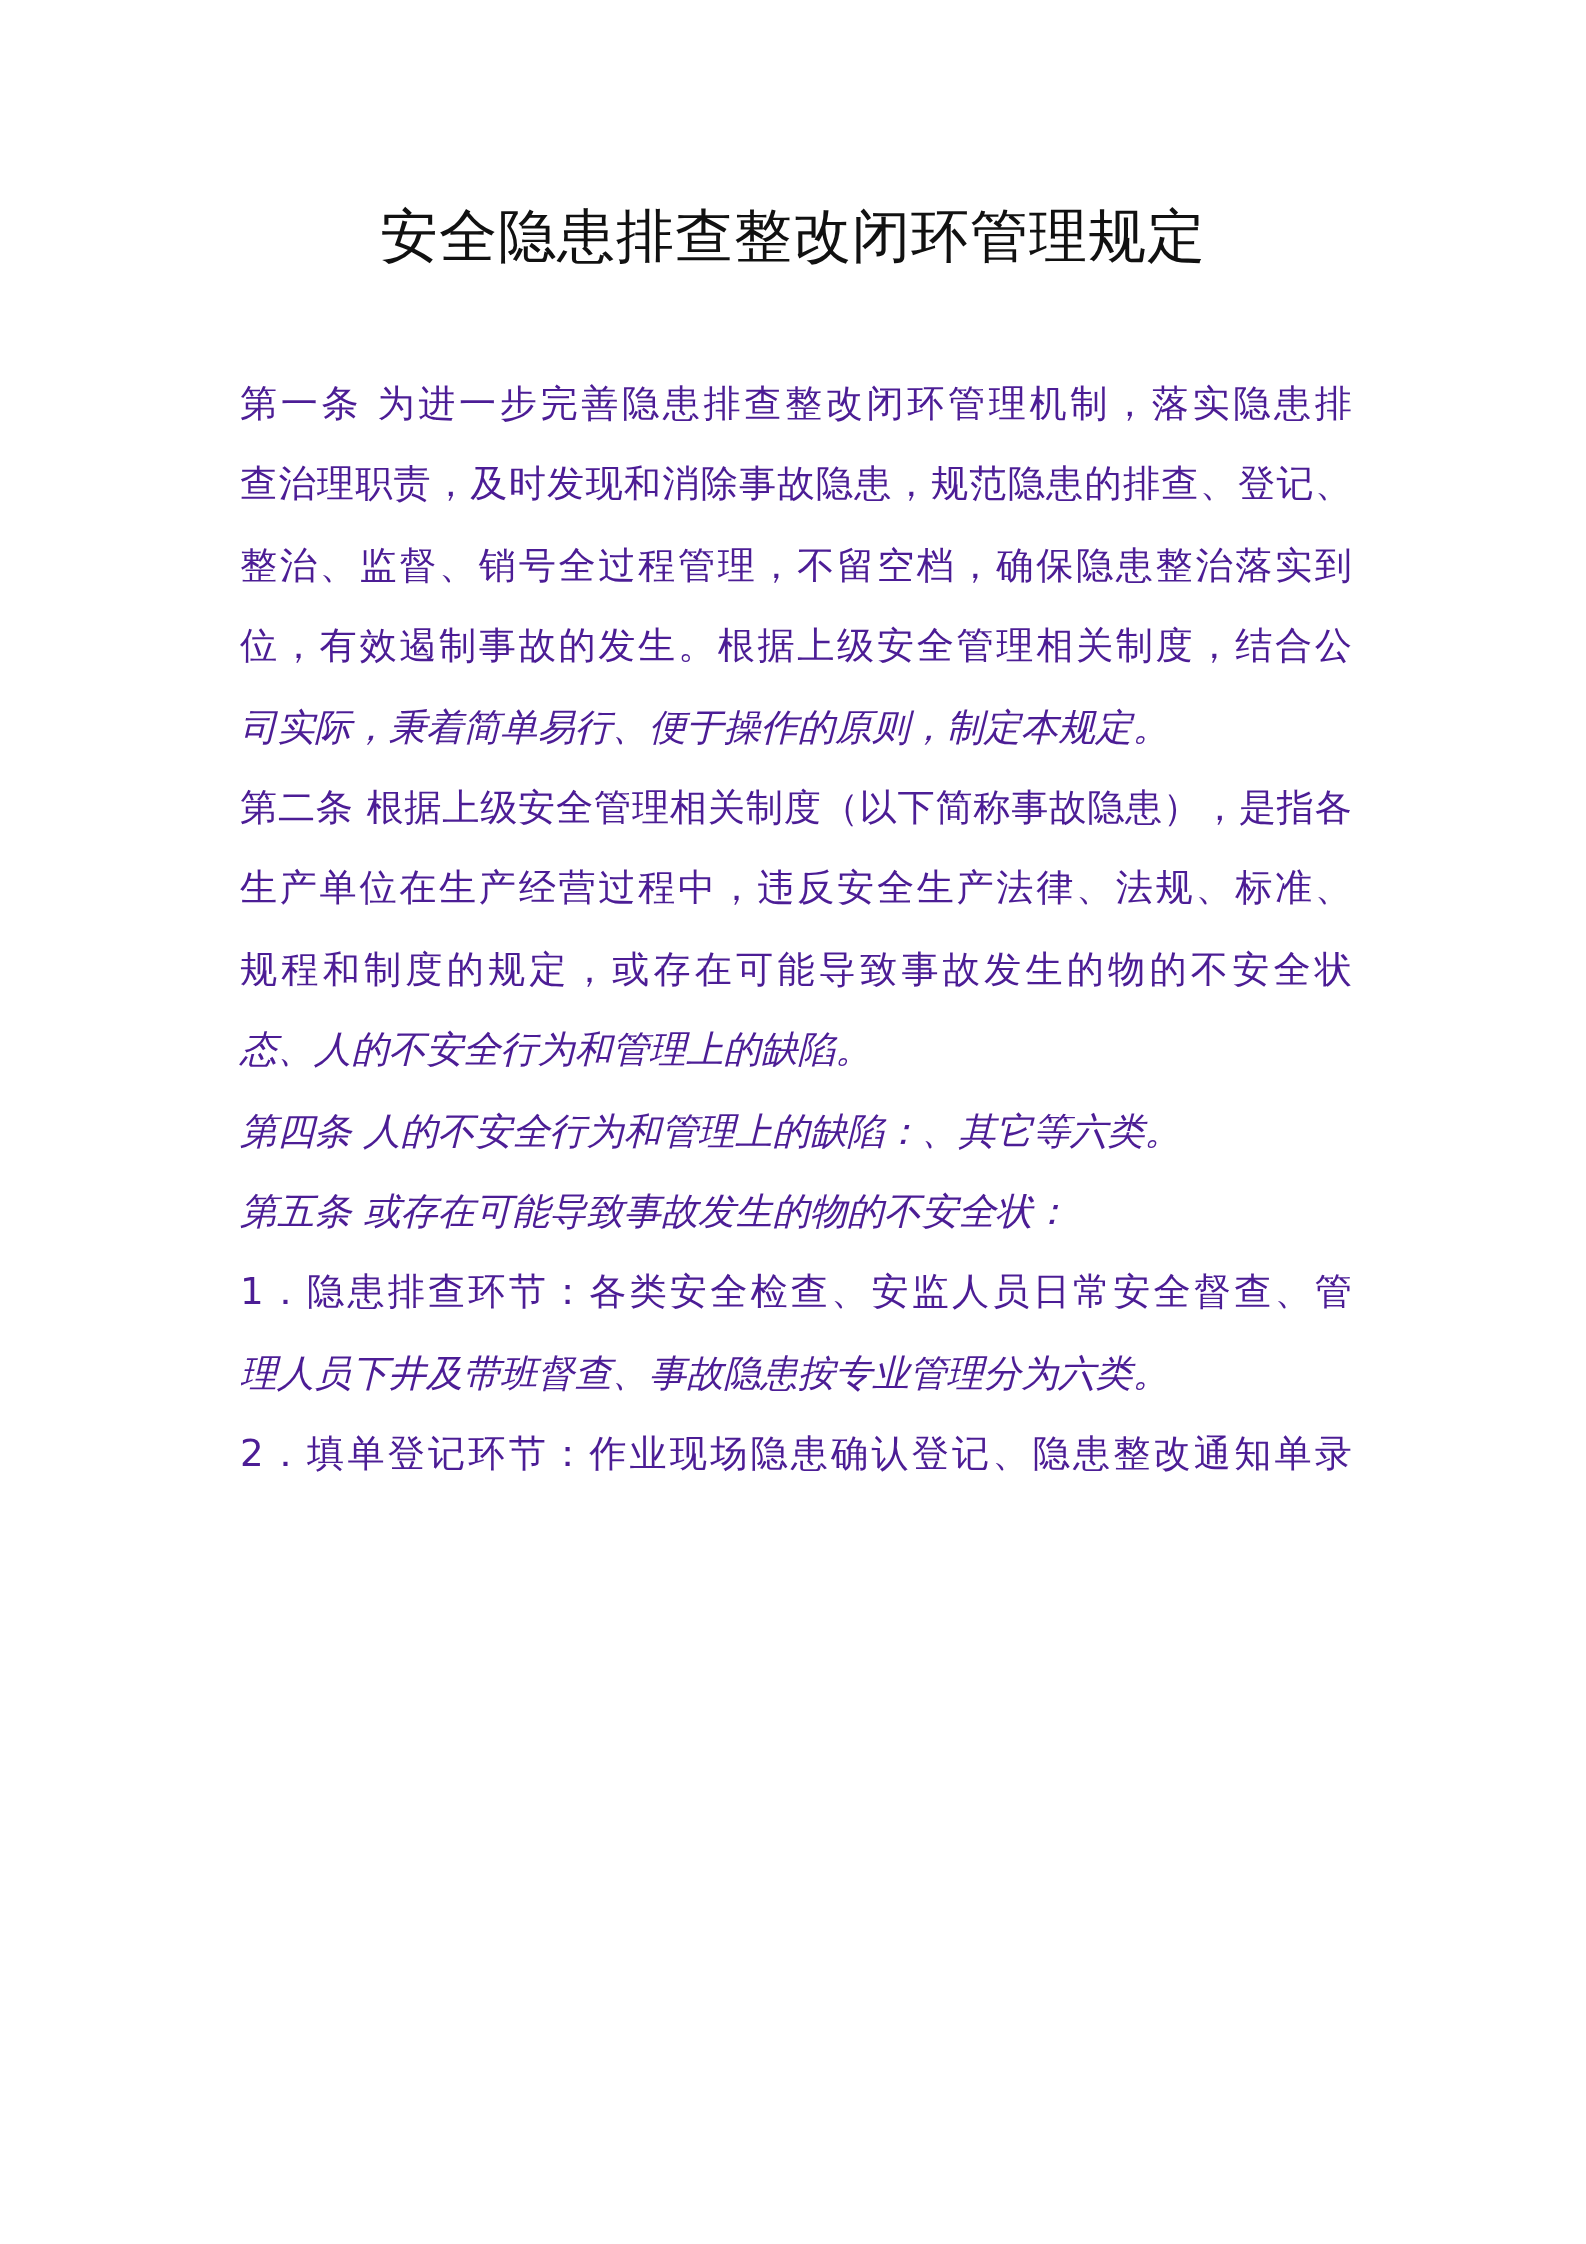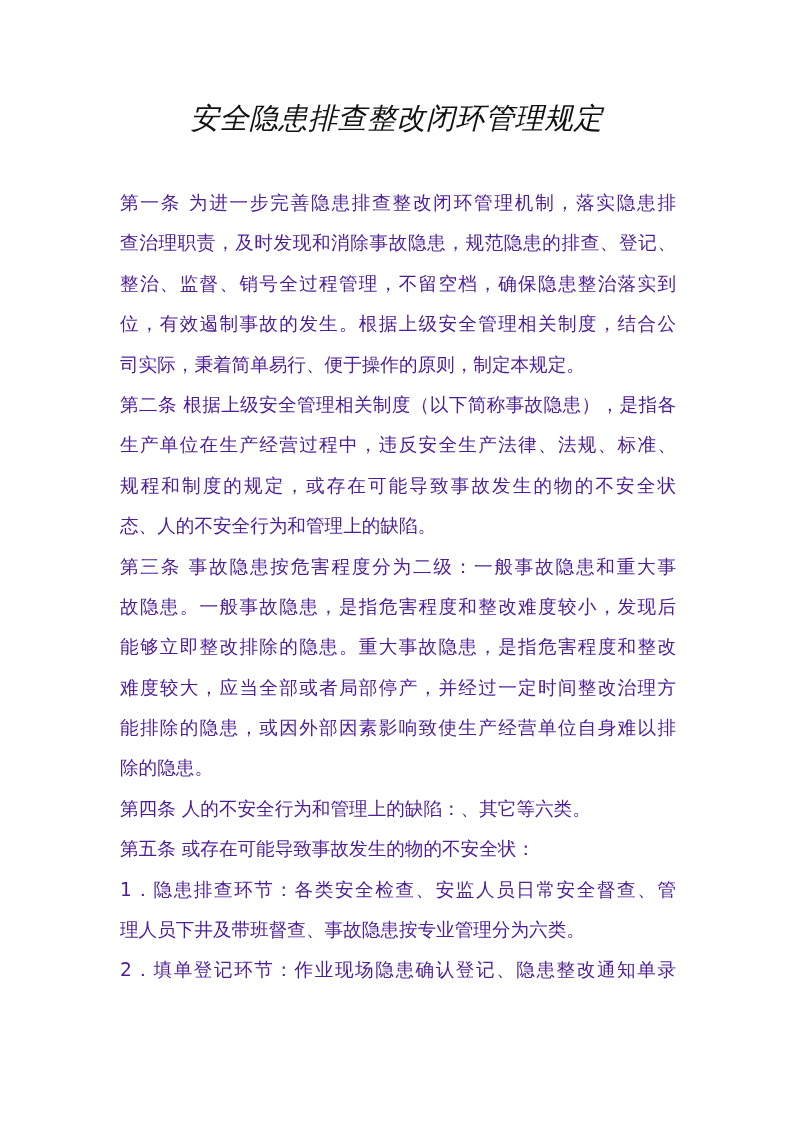--- a/index.html
+++ b/index.html
@@ -24,39 +24,39 @@
     .title {
       position: absolute;
       top: 98px;
       left: 0;
       width: 793px;
       text-align: center;
       font-size: 29px;
       line-height: 40px;
       letter-spacing: 0.5px;
       color: #111;
-      font-style: italic;
     }
     .body-text {
       position: absolute;
       left: 120px;
       top: 183px;
       width: 556px;
     }
     .line {
       height: 40.4px;
       line-height: 40.4px;
       font-size: 18.6px;
       white-space: nowrap;
       color: #4c1d95;
       text-align: justify;
       text-align-last: justify;
     }
     .line.last {
       text-align-last: left;
+      font-style: italic;
     }
   </style>
 </head>
 <body>
 
 <div class="page">
   <div class="title">安全隐患排查整改闭环管理规定</div>
 
   <div class="body-text">
 
@@ -68,28 +68,20 @@
       <div class="line last">司实际，秉着简单易行、便于操作的原则，制定本规定。</div>
     </div>
 
     <div>
       <div class="line">第二条 根据上级安全管理相关制度（以下简称事故隐患），是指各</div>
       <div class="line">生产单位在生产经营过程中，违反安全生产法律、法规、标准、</div>
       <div class="line">规程和制度的规定，或存在可能导致事故发生的物的不安全状</div>
       <div class="line last">态、人的不安全行为和管理上的缺陷。</div>
     </div>
 
-    <div>
-      <div class="line">第三条 事故隐患按危害程度分为二级：一般事故隐患和重大事</div>
-      <div class="line">故隐患。一般事故隐患，是指危害程度和整改难度较小，发现后</div>
-      <div class="line">能够立即整改排除的隐患。重大事故隐患，是指危害程度和整改</div>
-      <div class="line">难度较大，应当全部或者局部停产，并经过一定时间整改治理方</div>
-      <div class="line">能排除的隐患，或因外部因素影响致使生产经营单位自身难以排</div>
-      <div class="line last">除的隐患。</div>
-    </div>
 
     <div>
       <div class="line last">第四条 人的不安全行为和管理上的缺陷：、其它等六类。</div>
     </div>
 
     <div>
       <div class="line last">第五条 或存在可能导致事故发生的物的不安全状：</div>
     </div>
 
     <div>

